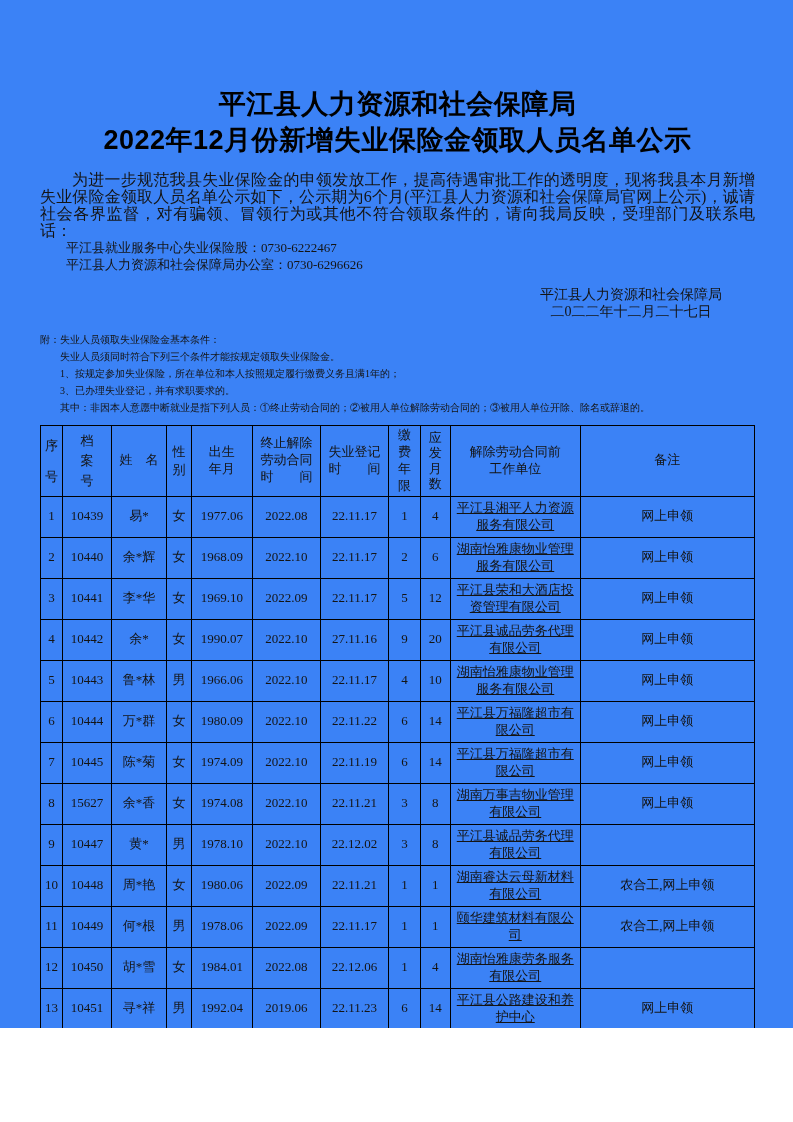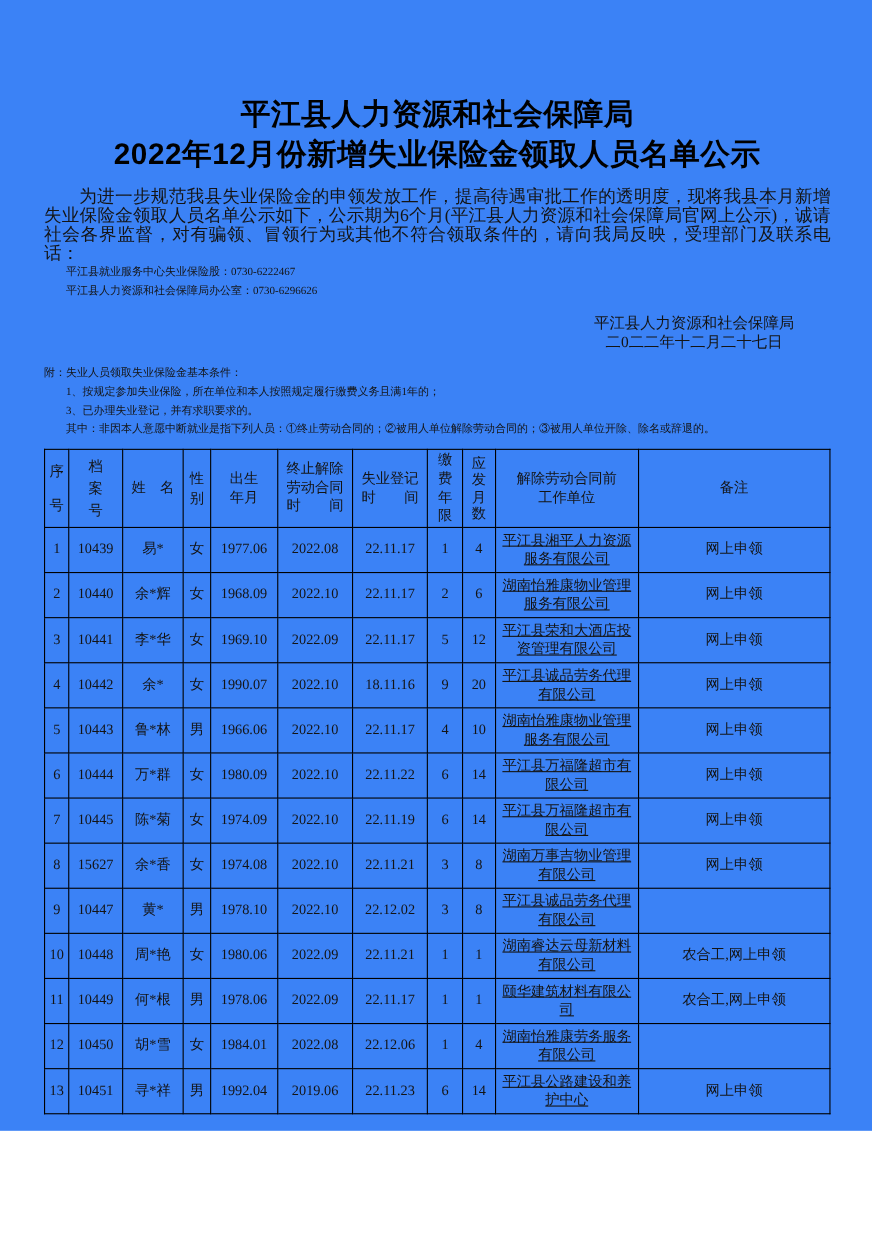--- a/index.html
+++ b/index.html
@@ -29,21 +29,21 @@
   }
 
   .intro {
     margin-top: 13px;
     font-size: 16px;
     line-height: 17px;
     text-align: justify;
     text-indent: 2em;
   }
   .contact-line {
-    font-size: 10px;
+    font-size: 13px;
     line-height: 17px;
     padding-left: 2em;
   }
 
   .signature-wrap { margin-top: 13px; text-align: right; padding-right: 33px; }
   .signature {
     display: inline-block;
     text-align: center;
     font-size: 14px;
     line-height: 17px;
@@ -99,20 +99,21 @@
 
     <div class="signature-wrap">
       <div class="signature">
         <div>平江县人力资源和社会保障局</div>
         <div>二0二二年十二月二十七日</div>
       </div>
     </div>
 
     <div class="notes">
       <div class="note-line">附：失业人员领取失业保险金基本条件：</div>
+      <div class="note-line n-indent">失业人员须同时符合下列三个条件才能按规定领取失业保险金。</div>
       <div class="note-line n-indent">1、按规定参加失业保险，所在单位和本人按照规定履行缴费义务且满1年的；</div>
       <div class="note-line n-indent">3、已办理失业登记，并有求职要求的。</div>
       <div class="note-line n-hang">其中：非因本人意愿中断就业是指下列人员：①终止劳动合同的；②被用人单位解除劳动合同的；③被用人单位开除、除名或辞退的。</div>
     </div>
 
     <table class="roster">
       <colgroup>
         <col style="width:3.1%">
           <col style="width:6.8%">
           <col style="width:7.8%">
@@ -193,21 +194,21 @@
             <td class="col-employer">平江县荣和大酒店投资管理有限公司</td>
             <td class="col-note">网上申领</td>
           </tr>
           <tr>
             <td class="col-seq">4</td>
             <td class="col-file_no">10442</td>
             <td class="col-name">余*</td>
             <td class="col-gender">女</td>
             <td class="col-birth">1990.07</td>
             <td class="col-contract_end">2022.10</td>
-            <td class="col-register">18.11.16</td>
+            <td class="col-register">27.11.16</td>
             <td class="col-years">9</td>
             <td class="col-months">20</td>
             <td class="col-employer">平江县诚品劳务代理有限公司</td>
             <td class="col-note">网上申领</td>
           </tr>
           <tr>
             <td class="col-seq">5</td>
             <td class="col-file_no">10443</td>
             <td class="col-name">鲁*林</td>
             <td class="col-gender">男</td>

